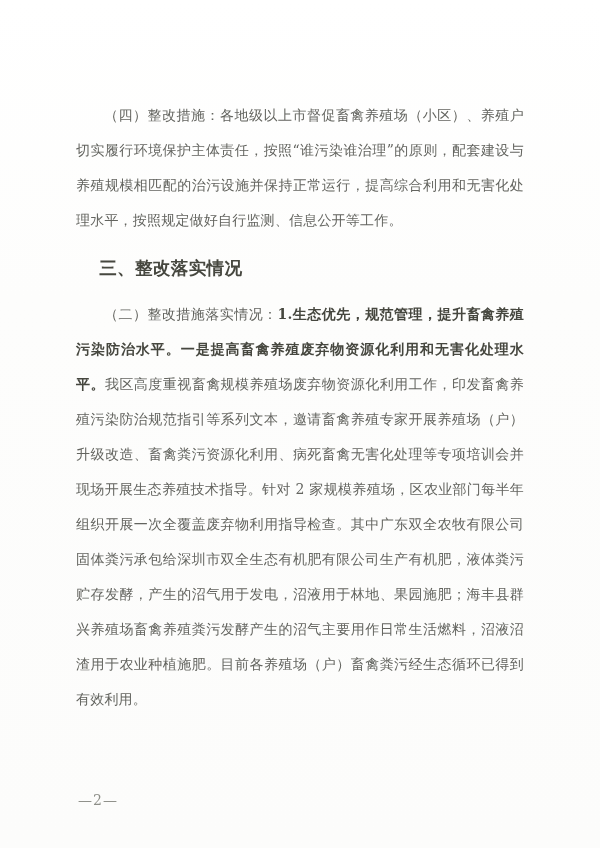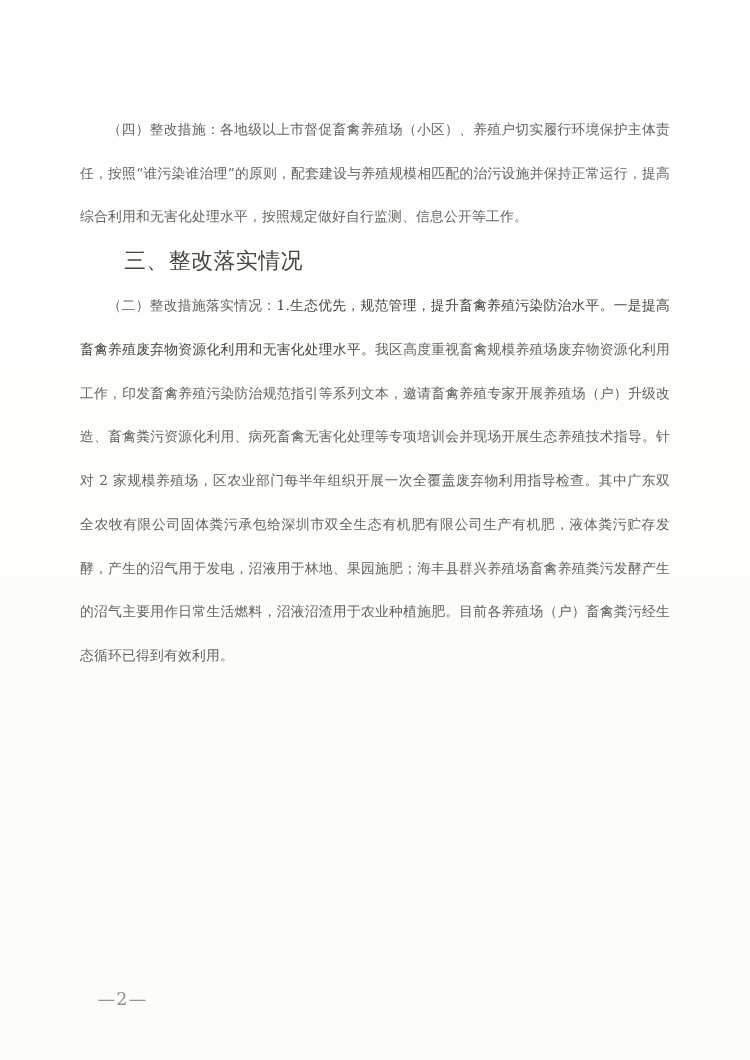--- a/index.html
+++ b/index.html
@@ -25,22 +25,22 @@
   }
 
   #page-body {
     position: absolute;
     left: 64px;
     top: 86px;
     width: 472px;
   }
 
   .para {
-    margin: 0;
-    font-size: 11px;
+    margin: 12px;
+    font-size: 14px;
     line-height: 35px;
     letter-spacing: 0.2px;
     color: #63645f;
     text-align: justify;
     text-align-last: left;
     text-justify: inter-ideograph;
     word-break: break-all;
     font-weight: normal;
     -webkit-font-smoothing: antialiased;
   }
@@ -54,21 +54,21 @@
     font-size: 17.6px;
     line-height: 35px;
     letter-spacing: 0.3px;
     color: #3f4039;
     font-weight: bold;
     text-indent: 2em;
     word-break: break-all;
   }
 
   .b {
-    font-weight: normal;
+    font-weight: bold;
     color: #46473f;
   }
 
   #page-footer {
     position: absolute;
     left: 64px;
     top: 790px;
     width: 472px;
   }
 

